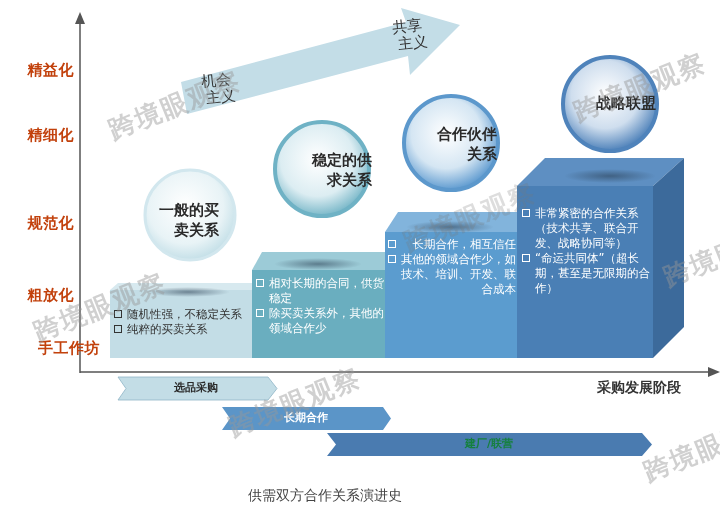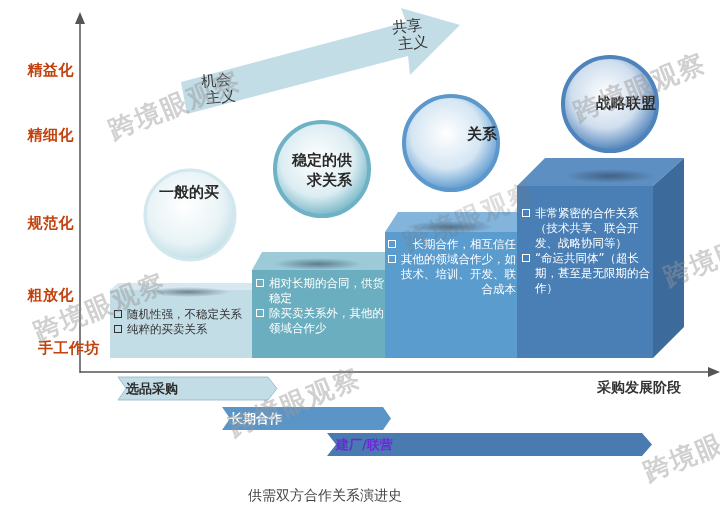--- a/index.html
+++ b/index.html
@@ -4,21 +4,21 @@
 <style>
   html, body { margin:0; padding:0; background:#ffffff; }
   body { width:720px; height:524px; position:relative; overflow:hidden;
          font-family:"DejaVu Sans","Liberation Sans",sans-serif; color:#333; }
   .ylabel { position:absolute; font-weight:bold; font-size:15px; color:#c2410c; text-align:right; width:72px; left:2px; letter-spacing:0.5px; }
   svg { position:absolute; left:0; top:0; }
   .bullets { position:absolute; font-size:11.5px; line-height:15px; }
   .bullets .b { position:relative; padding-left:13px; }
   .bullets .b .box { position:absolute; left:0; top:3px; width:8px; height:8px; border:1px solid currentColor; box-sizing:border-box; }
   .sphere-label { position:absolute; font-weight:bold; text-align:right; font-size:15px; line-height:20px; color:#2a2a2a; }
-  .chev-label { position:absolute; font-weight:bold; font-size:13px; }
+  .chev-label { position:absolute; font-weight:bold; font-size:11px; text-align:center; }
   .wm { position:absolute; font-family:"DejaVu Serif",serif; font-weight:bold; font-size:26px; color:rgba(150,150,150,0.45); transform:rotate(-22deg); white-space:nowrap; letter-spacing:2px; pointer-events:none; }
   .caption { position:absolute; left:0; width:650px; top:487px; text-align:center; font-size:14px; color:#444; }
   .axislabel { position:absolute; font-weight:bold; font-size:14px; color:#333;font-family:Liberation Mono, monospace; }
   .arrowtext { position:absolute; font-size:15px; line-height:17px; color:#333; }
 </style>
 </head>
 <body>
 
 <svg width="720" height="524" viewBox="0 0 720 524">
   <defs>
@@ -121,28 +121,30 @@
 
 <div class="arrowtext" style="left:202px; top:72px; transform:rotate(-6deg);">
   <div>机会</div>
   <div style="margin-left:3px;">主义</div>
 </div>
 <div class="arrowtext" style="left:393px; top:18px; transform:rotate(-6deg);">
   <div>共享</div>
   <div style="margin-left:4px;">主义</div>
 </div>
 
-<div class="sphere-label" style="left:145px; top:182px; width:74px;">
+<div class="sphere-label" style="left:145px; top:200px; width:74px;">
   <div>一般的买</div>
+  <div>卖关系</div>
 </div>
-<div class="sphere-label" style="left:260px; top:150px; width:92px;">
+<div class="sphere-label" style="left:280px; top:150px; width:92px;">
   <div>稳定的供</div>
   <div>求关系</div>
 </div>
 <div class="sphere-label" style="left:405px; top:124px; width:92px;">
+  <div>合作伙伴</div>
   <div>关系</div>
 </div>
 <div class="sphere-label" style="left:564px; top:93px; width:92px;">
   <div>战略联盟</div>
 </div>
 
 <div class="bullets" style="left:114px; top:307px; width:140px; color:#333;">
   <div class="b"><span class="box"></span><span>随机性强，不稳定关系</span></div>
   <div class="b"><span class="box"></span><span>纯粹的买卖关系</span></div>
 </div>
@@ -158,21 +160,21 @@
   <div class="b"><span class="box"></span><span>其他的领域合作少，如技术、培训、开发、联合成本</span></div>
 </div>
 
 <div class="bullets" style="left:522px; top:206px; width:130px; color:#ffffff;">
   <div class="b"><span class="box"></span><span>非常紧密的合作关系（技术共享、联合开发、战略协同等）</span></div>
   <div class="b"><span class="box"></span><span>“命运共同体”（超长期，甚至是无限期的合作）</span></div>
 </div>
 
 <div class="chev-label" style="left:126px; top:380px; width:140px; color:#2a2a2a;">选品采购</div>
 <div class="chev-label" style="left:230px; top:410px; width:152px; color:#ffffff;">长期合作</div>
-<div class="chev-label" style="left:336px; top:436px; width:306px; color:#6d28d9;">建厂/联营</div>
+<div class="chev-label" style="left:336px; top:436px; width:306px; color:#15803d;">建厂/联营</div>
 
 <div class="wm" style="left:105px; top:88px;">跨境眼观察</div>
 <div class="wm" style="left:30px; top:290px;">跨境眼观察</div>
 <div class="wm" style="left:400px; top:200px; color:rgba(120,120,120,0.25);">跨境眼观察</div>
 <div class="wm" style="left:570px; top:70px;">跨境眼观察</div>
 <div class="wm" style="left:225px; top:385px;">跨境眼观察</div>
 <div class="wm" style="left:660px; top:235px;">跨境眼观察</div>
 <div class="wm" style="left:640px; top:430px;">跨境眼观察</div>
 
 <div class="caption">供需双方合作关系演进史</div>

